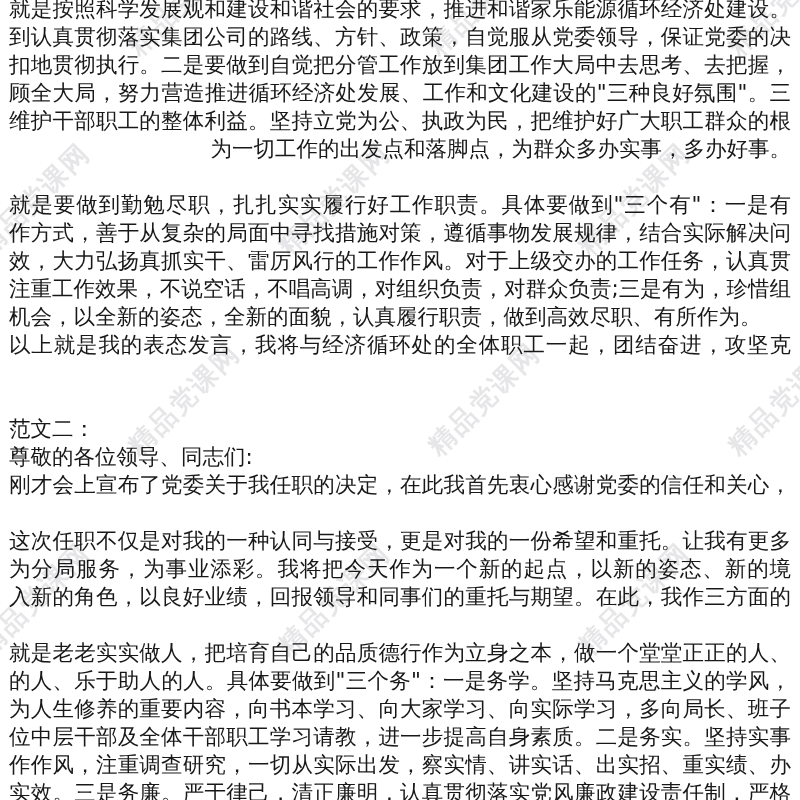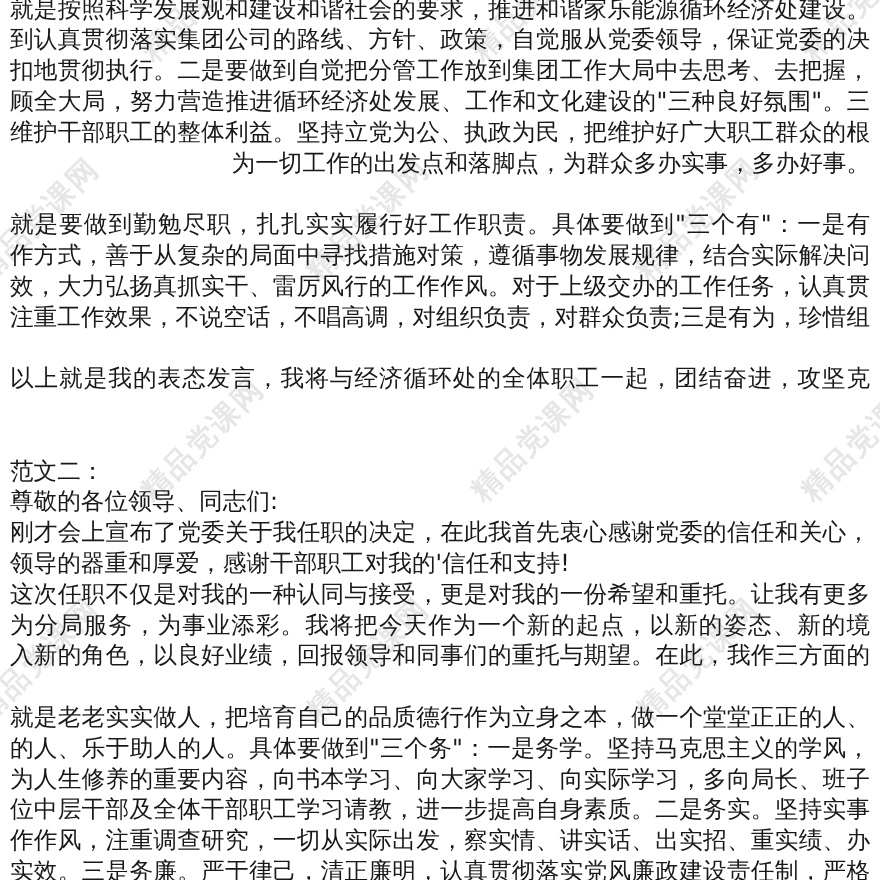--- a/index.html
+++ b/index.html
@@ -101,25 +101,25 @@
       <div class="doc-line justify" style="top: -5px;">就是按照科学发展观和建设和谐社会的要求，推进和谐家乐能源循环经济处建设。一是要做</div>
       <div class="doc-line justify" style="top: 23px;">到认真贯彻落实集团公司的路线、方针、政策，自觉服从党委领导，保证党委的决策不折不</div>
       <div class="doc-line justify" style="top: 51px;">扣地贯彻执行。二是要做到自觉把分管工作放到集团工作大局中去思考、去把握，摆正姿态，</div>
       <div class="doc-line justify" style="top: 79px;">顾全大局，努力营造推进循环经济处发展、工作和文化建设的"三种良好氛围"。三是要做到</div>
       <div class="doc-line justify" style="top: 107px;">维护干部职工的整体利益。坚持立党为公、执政为民，把维护好广大职工群众的根本利益作</div>
       <div class="doc-line" style="top: 135px; text-align: right;">为一切工作的出发点和落脚点，为群众多办实事，多办好事。</div>
       <div class="doc-line justify" style="top: 191px;">就是要做到勤勉尽职，扎扎实实履行好工作职责。具体要做到"三个有"：一是有方，改进工</div>
       <div class="doc-line justify" style="top: 219px;">作方式，善于从复杂的局面中寻找措施对策，遵循事物发展规律，结合实际解决问题;二是有</div>
       <div class="doc-line justify" style="top: 247px;">效，大力弘扬真抓实干、雷厉风行的工作作风。对于上级交办的工作任务，认真贯彻落实，</div>
       <div class="doc-line justify" style="top: 275px;">注重工作效果，不说空话，不唱高调，对组织负责，对群众负责;三是有为，珍惜组织给予的</div>
+      <div class="doc-line" style="top: 303px;">机会，以全新的姿态，全新的面貌，认真履行职责，做到高效尽职、有所作为。</div>
       <div class="doc-line justify" style="top: 331px;">以上就是我的表态发言，我将与经济循环处的全体职工一起，团结奋进，攻坚克难，共同开</div>
       <div class="doc-line bold" style="top: 415px;">范文二：</div>
       <div class="doc-line" style="top: 443px;">尊敬的各位领导、同志们:</div>
       <div class="doc-line justify" style="top: 471px;">刚才会上宣布了党委关于我任职的决定，在此我首先衷心感谢党委的信任和关心，感谢各位</div>
-      <div class="doc-line" style="top: 499px;">领导的器重和厚爱，感谢干部职工对我的'信任和支持!</div>
       <div class="doc-line justify" style="top: 527px;">这次任职不仅是对我的一种认同与接受，更是对我的一份希望和重托。让我有更多的机会，</div>
       <div class="doc-line justify" style="top: 555px;">为分局服务，为事业添彩。我将把今天作为一个新的起点，以新的姿态、新的境界，尽快进</div>
       <div class="doc-line justify" style="top: 583px;">入新的角色，以良好业绩，回报领导和同事们的重托与期望。在此，我作三方面的表态:</div>
       <div class="doc-line justify" style="top: 639px;">就是老老实实做人，把培育自己的品质德行作为立身之本，做一个堂堂正正的人、忠诚厚道</div>
       <div class="doc-line justify" style="top: 667px;">的人、乐于助人的人。具体要做到"三个务"：一是务学。坚持马克思主义的学风，把学习作</div>
       <div class="doc-line justify" style="top: 695px;">为人生修养的重要内容，向书本学习、向大家学习、向实际学习，多向局长、班子成员、各</div>
       <div class="doc-line justify" style="top: 723px;">位中层干部及全体干部职工学习请教，进一步提高自身素质。二是务实。坚持实事求是的工</div>
       <div class="doc-line justify" style="top: 751px;">作作风，注重调查研究，一切从实际出发，察实情、讲实话、出实招、重实绩、办实事、求</div>
       <div class="doc-line justify" style="top: 779px;">实效。三是务廉。严于律己，清正廉明，认真贯彻落实党风廉政建设责任制，严格执行会规</div>
     </div>

